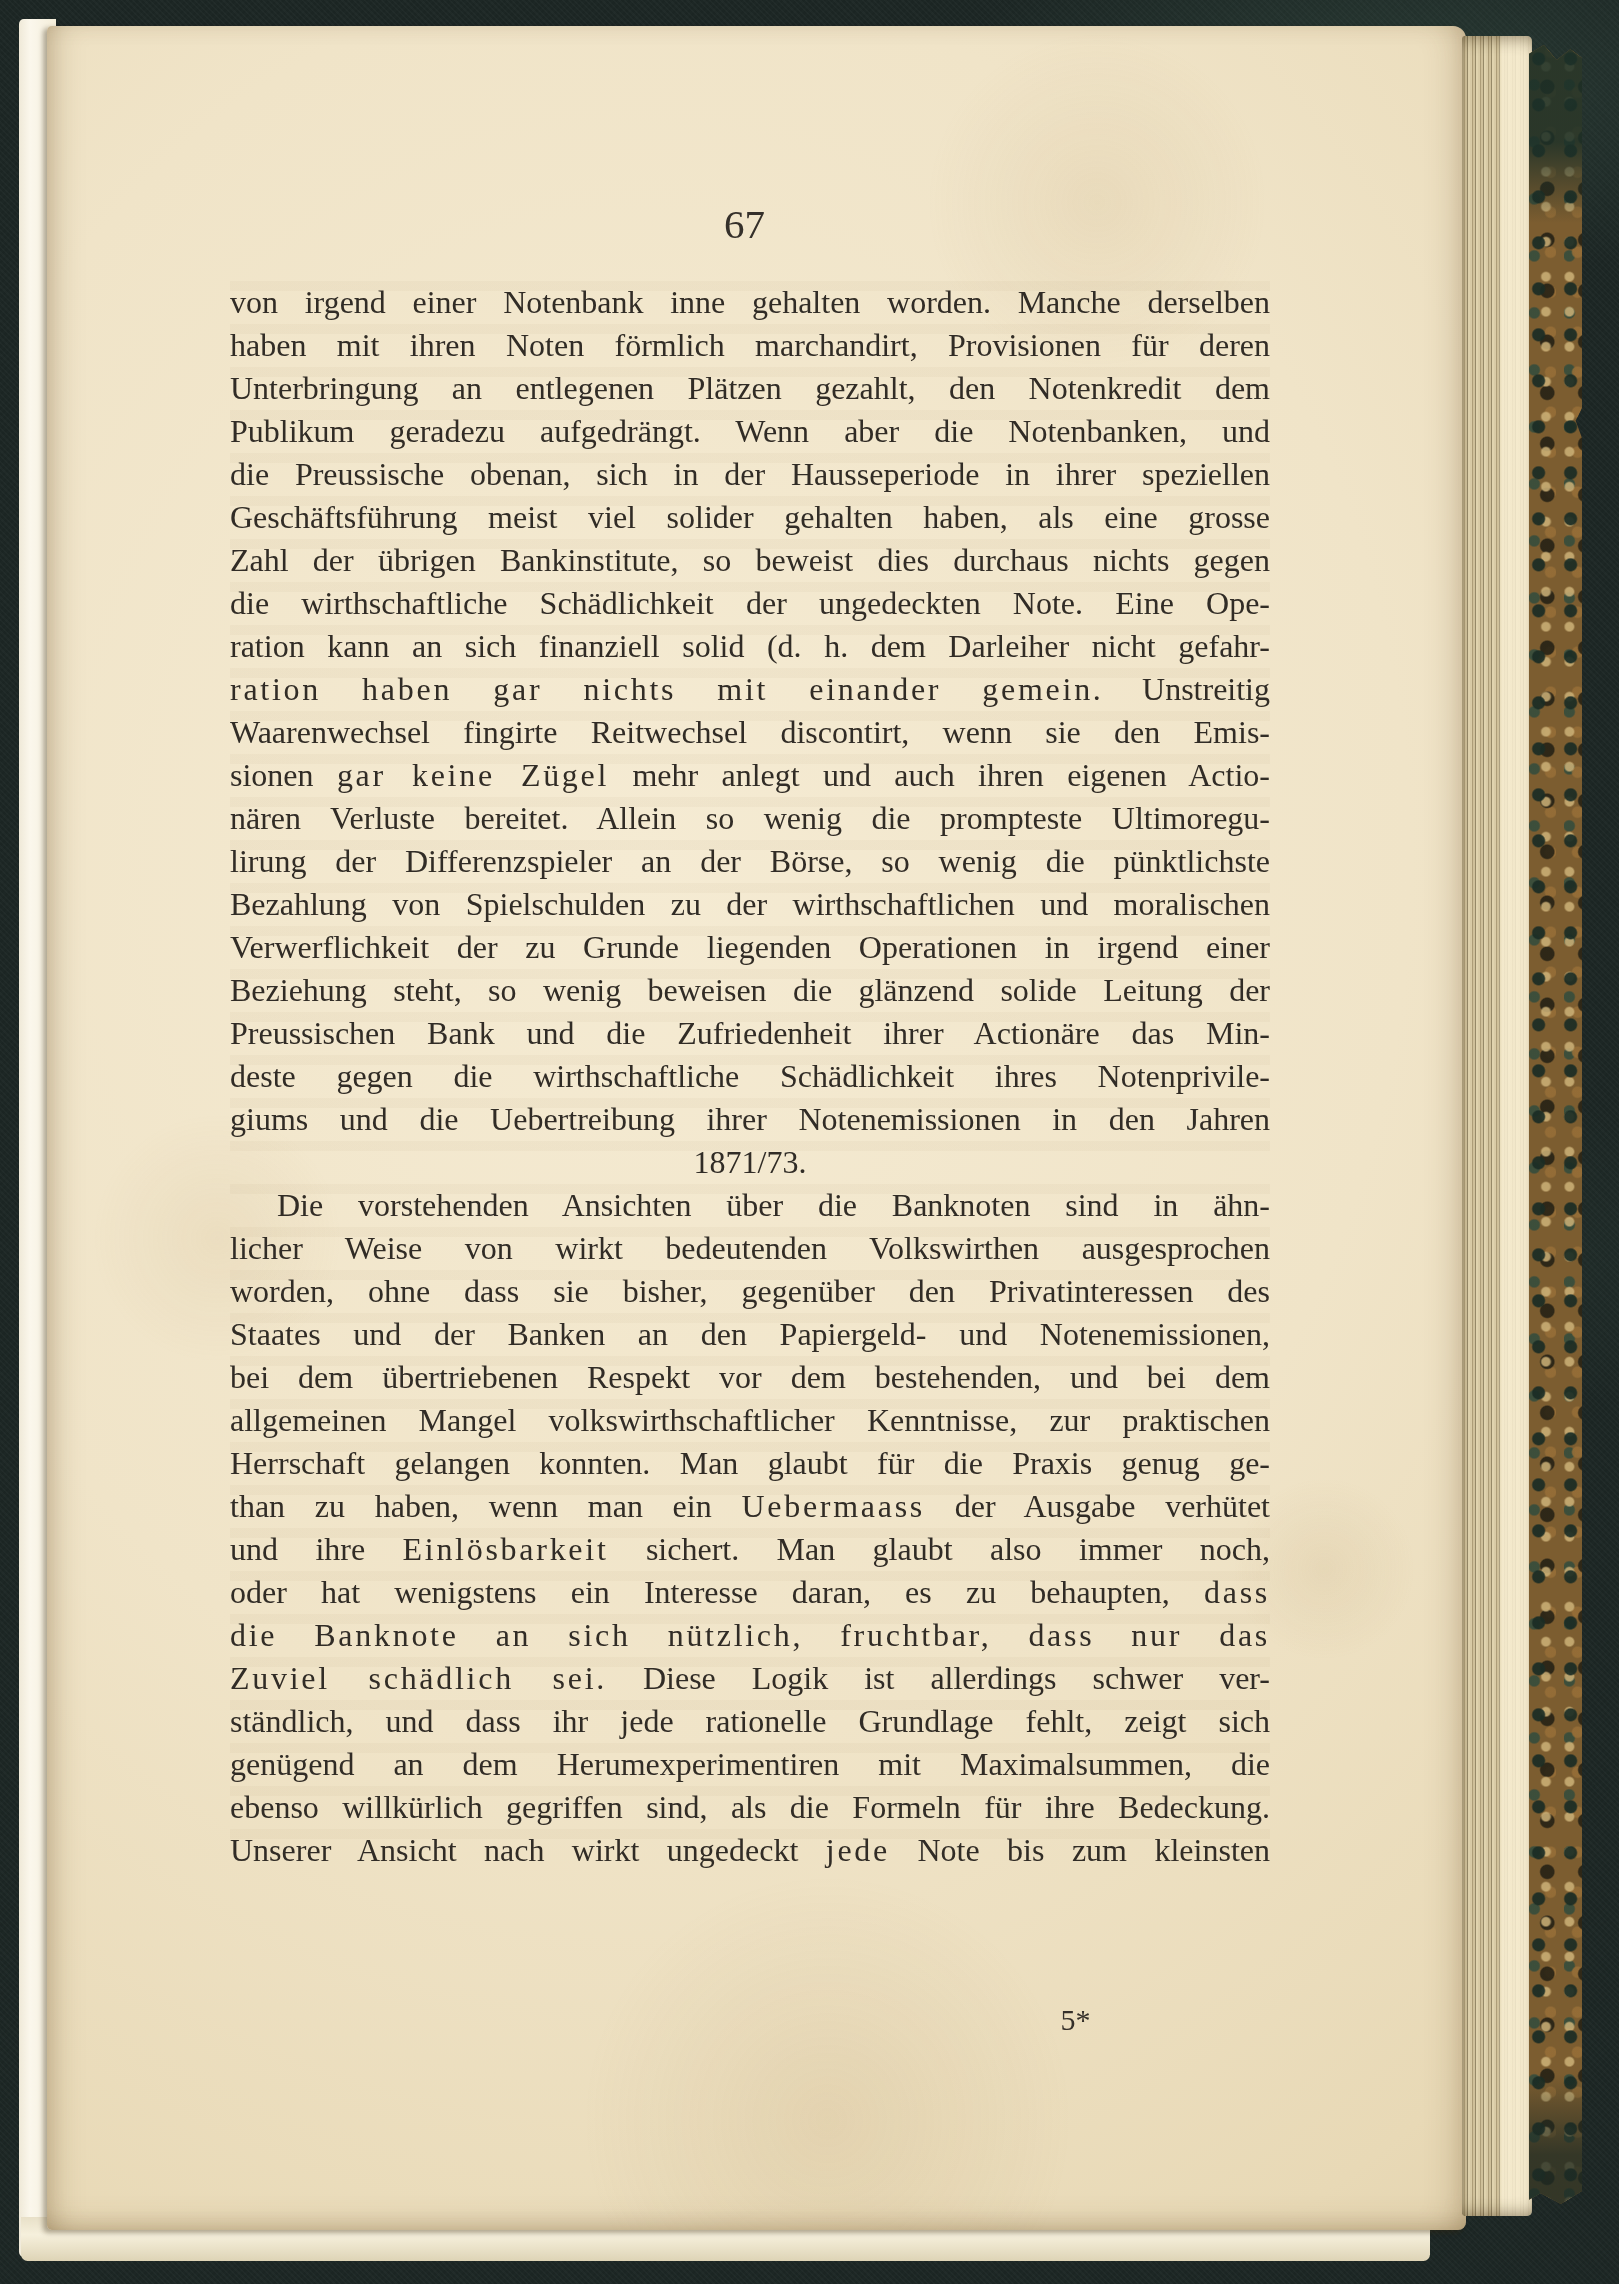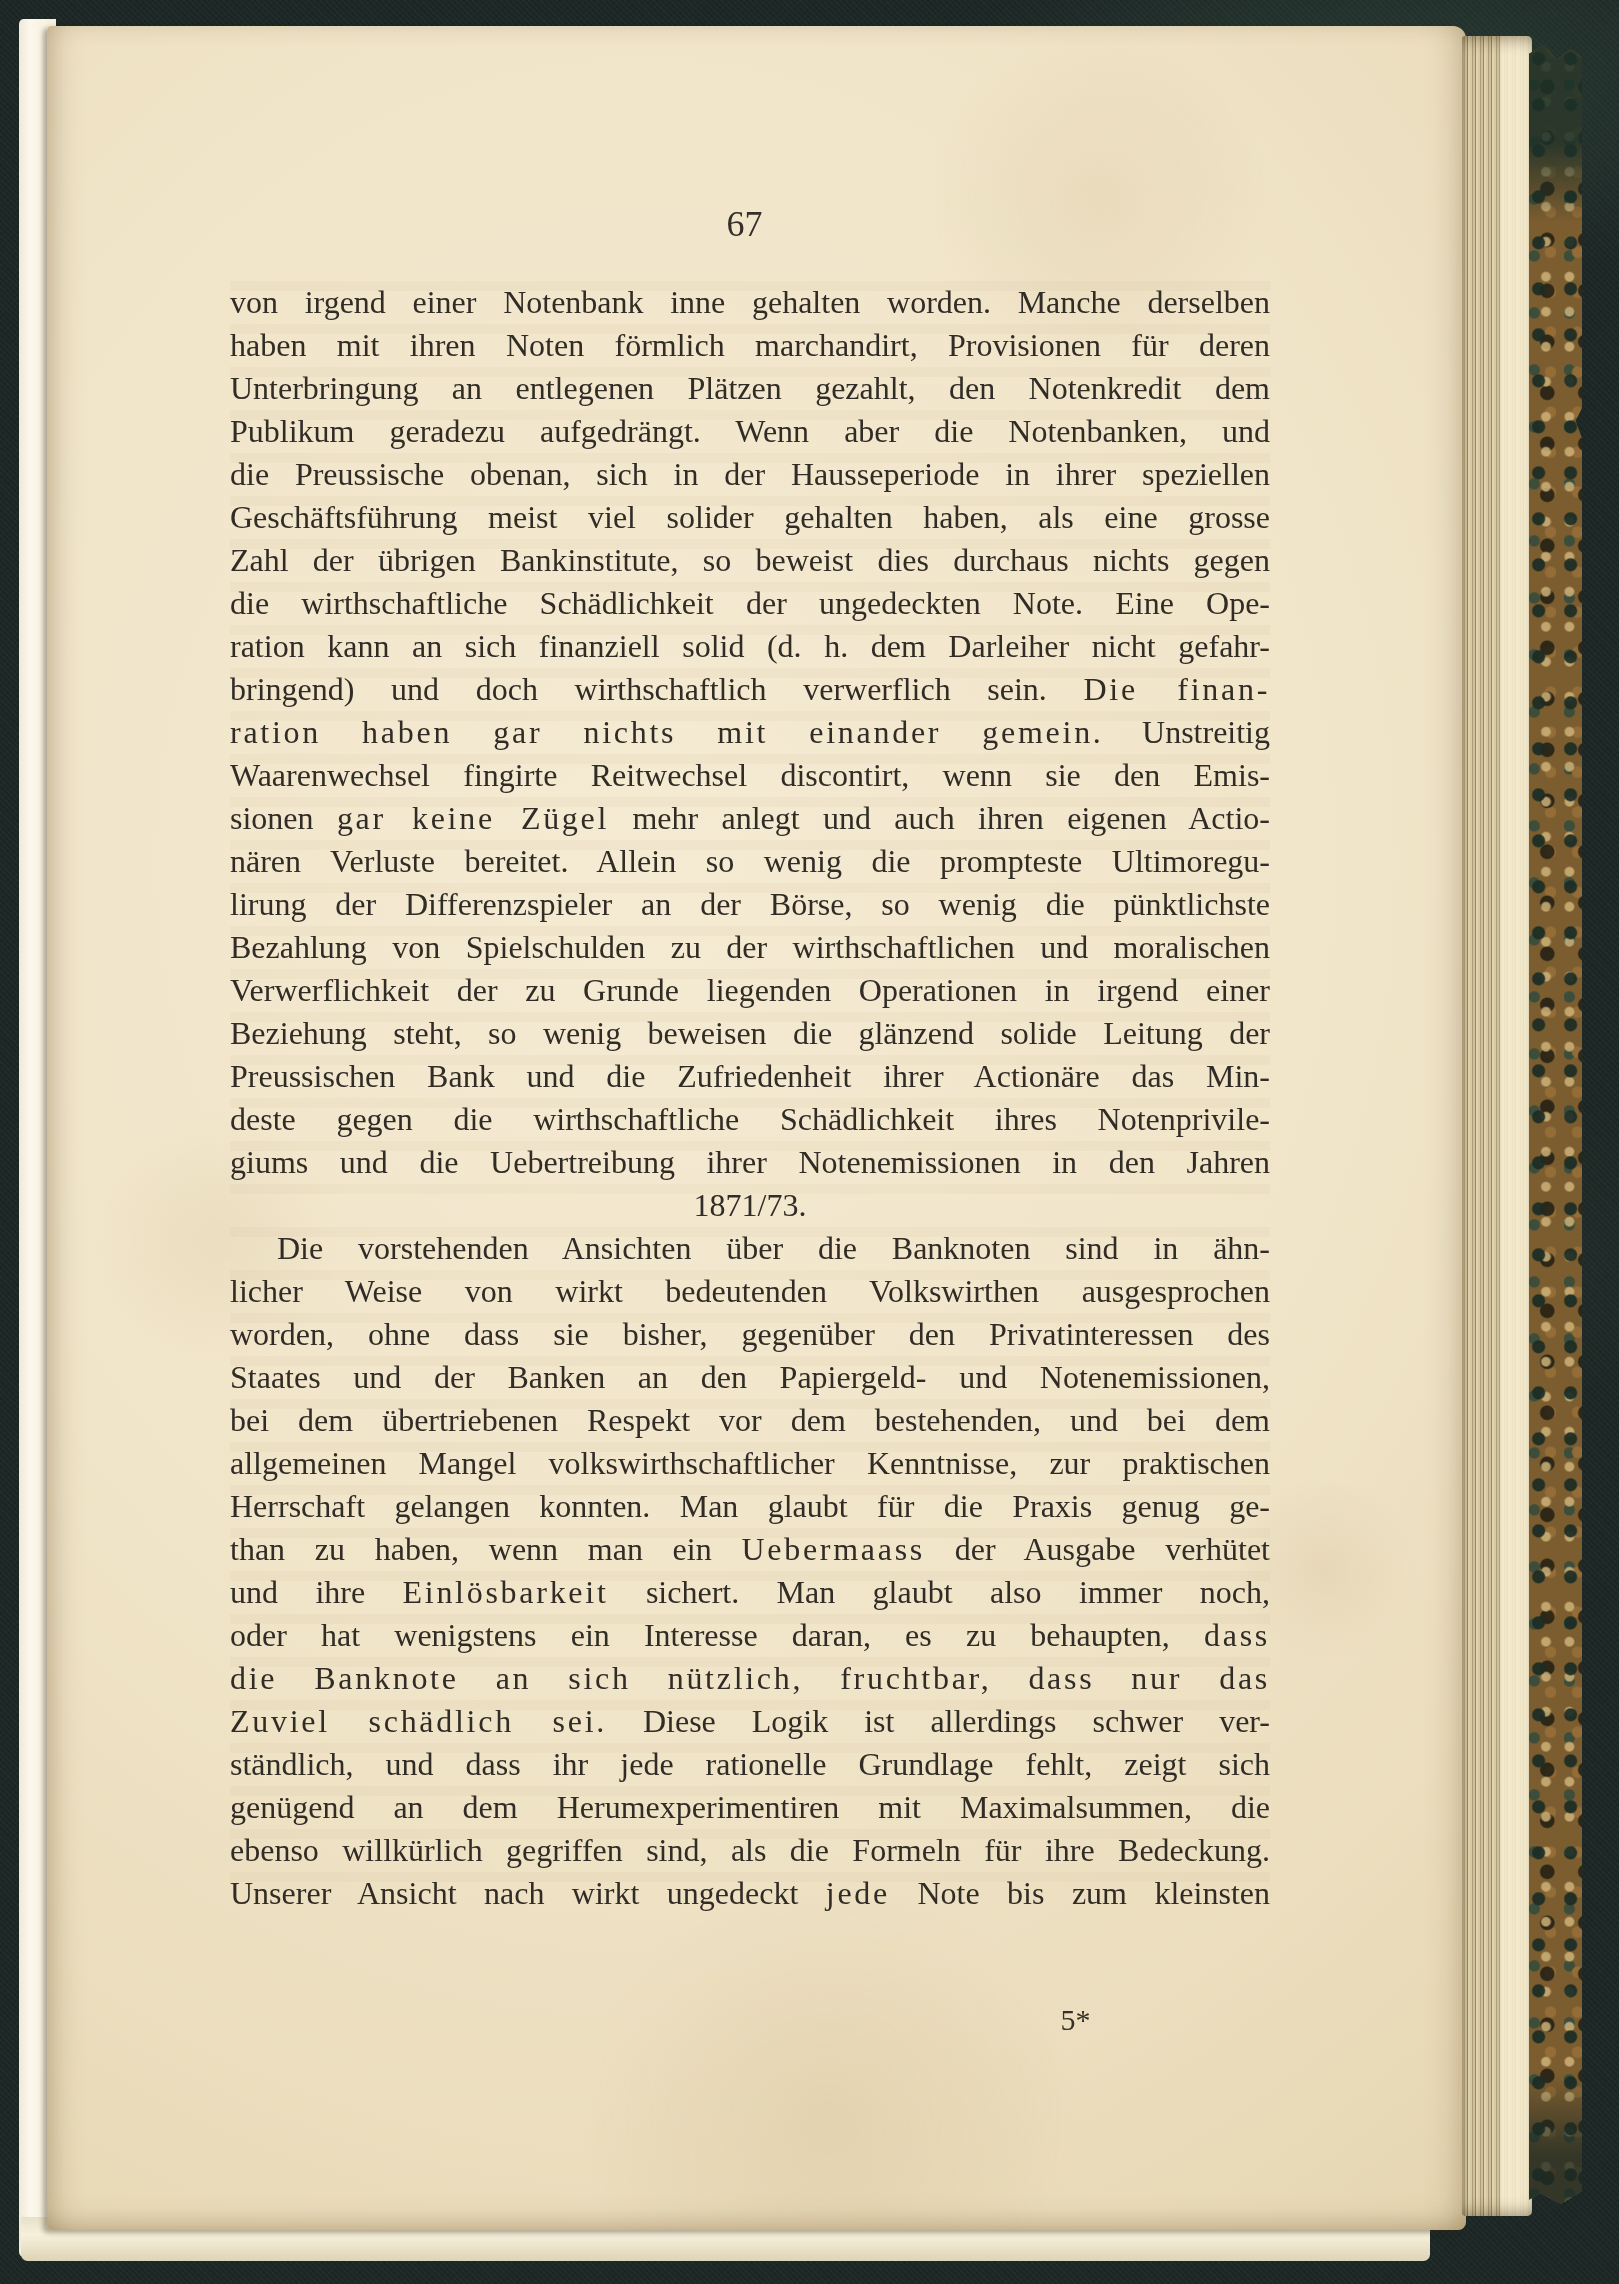--- a/index.html
+++ b/index.html
@@ -48,21 +48,21 @@
     background:
       radial-gradient(circle 243px at 74% 8%, rgba(185,150,95,.12), transparent 70%),
       radial-gradient(circle 178px at 12% 55%, rgba(185,150,95,.10), transparent 70%),
       radial-gradient(circle 340px at 55% 95%, rgba(170,135,80,.12), transparent 72%),
       radial-gradient(circle 130px at 90% 70%, rgba(170,135,80,.10), transparent 70%);
     border-radius: inherit;
   }
   .page-number {
     position: absolute; left: 641px; top: 180px; width: 113px;
     text-align: center;
-    font-size: 36px; line-height: 37px;
+    font-size: 41px; line-height: 37px;
     color: #35302a;
   }
   .text-block {
     position: absolute; left: 177px; top: 255px; width: 1040px;
     font-size: 32px; color: #312c26;
     background: repeating-linear-gradient(180deg,
       rgba(150,122,80,.05) 0 9.7px, rgba(150,122,80,0) 9.7px 43px);
     margin-left: 6px;
   }
   .line {
@@ -120,21 +120,20 @@
   <div class="text-block">
       <div class="line"><span>von irgend einer Notenbank inne gehalten worden. Manche derselben</span></div>
       <div class="line"><span>haben mit ihren Noten förmlich marchandirt, Provisionen für deren</span></div>
       <div class="line"><span>Unterbringung an entlegenen Plätzen gezahlt, den Notenkredit dem</span></div>
       <div class="line"><span>Publikum geradezu aufgedrängt. Wenn aber die Notenbanken, und</span></div>
       <div class="line"><span>die Preussische obenan, sich in der Hausseperiode in ihrer speziellen</span></div>
       <div class="line"><span>Geschäftsführung meist viel solider gehalten haben, als eine grosse</span></div>
       <div class="line"><span>Zahl der übrigen Bankinstitute, so beweist dies durchaus nichts gegen</span></div>
       <div class="line"><span>die wirthschaftliche Schädlichkeit der ungedeckten Note. Eine Ope-</span></div>
       <div class="line"><span>ration kann an sich finanziell solid (d. h. dem Darleiher nicht gefahr-</span></div>
-      <div class="line"><span>bringend) und doch wirthschaftlich verwerflich sein. </span><span class="sp">Die finan-</span></div>
       <div class="line"><span class="sp">ration haben gar nichts mit einander gemein.</span><span> Unstreitig</span></div>
       <div class="line"><span>Waarenwechsel fingirte Reitwechsel discontirt, wenn sie den Emis-</span></div>
       <div class="line"><span>sionen </span><span class="sp">gar keine Zügel</span><span> mehr anlegt und auch ihren eigenen Actio-</span></div>
       <div class="line"><span>nären Verluste bereitet. Allein so wenig die prompteste Ultimoregu-</span></div>
       <div class="line"><span>lirung der Differenzspieler an der Börse, so wenig die pünktlichste</span></div>
       <div class="line"><span>Bezahlung von Spielschulden zu der wirthschaftlichen und moralischen</span></div>
       <div class="line"><span>Verwerflichkeit der zu Grunde liegenden Operationen in irgend einer</span></div>
       <div class="line"><span>Beziehung steht, so wenig beweisen die glänzend solide Leitung der</span></div>
       <div class="line"><span>Preussischen Bank und die Zufriedenheit ihrer Actionäre das Min-</span></div>
       <div class="line"><span>deste gegen die wirthschaftliche Schädlichkeit ihres Notenprivile-</span></div>

